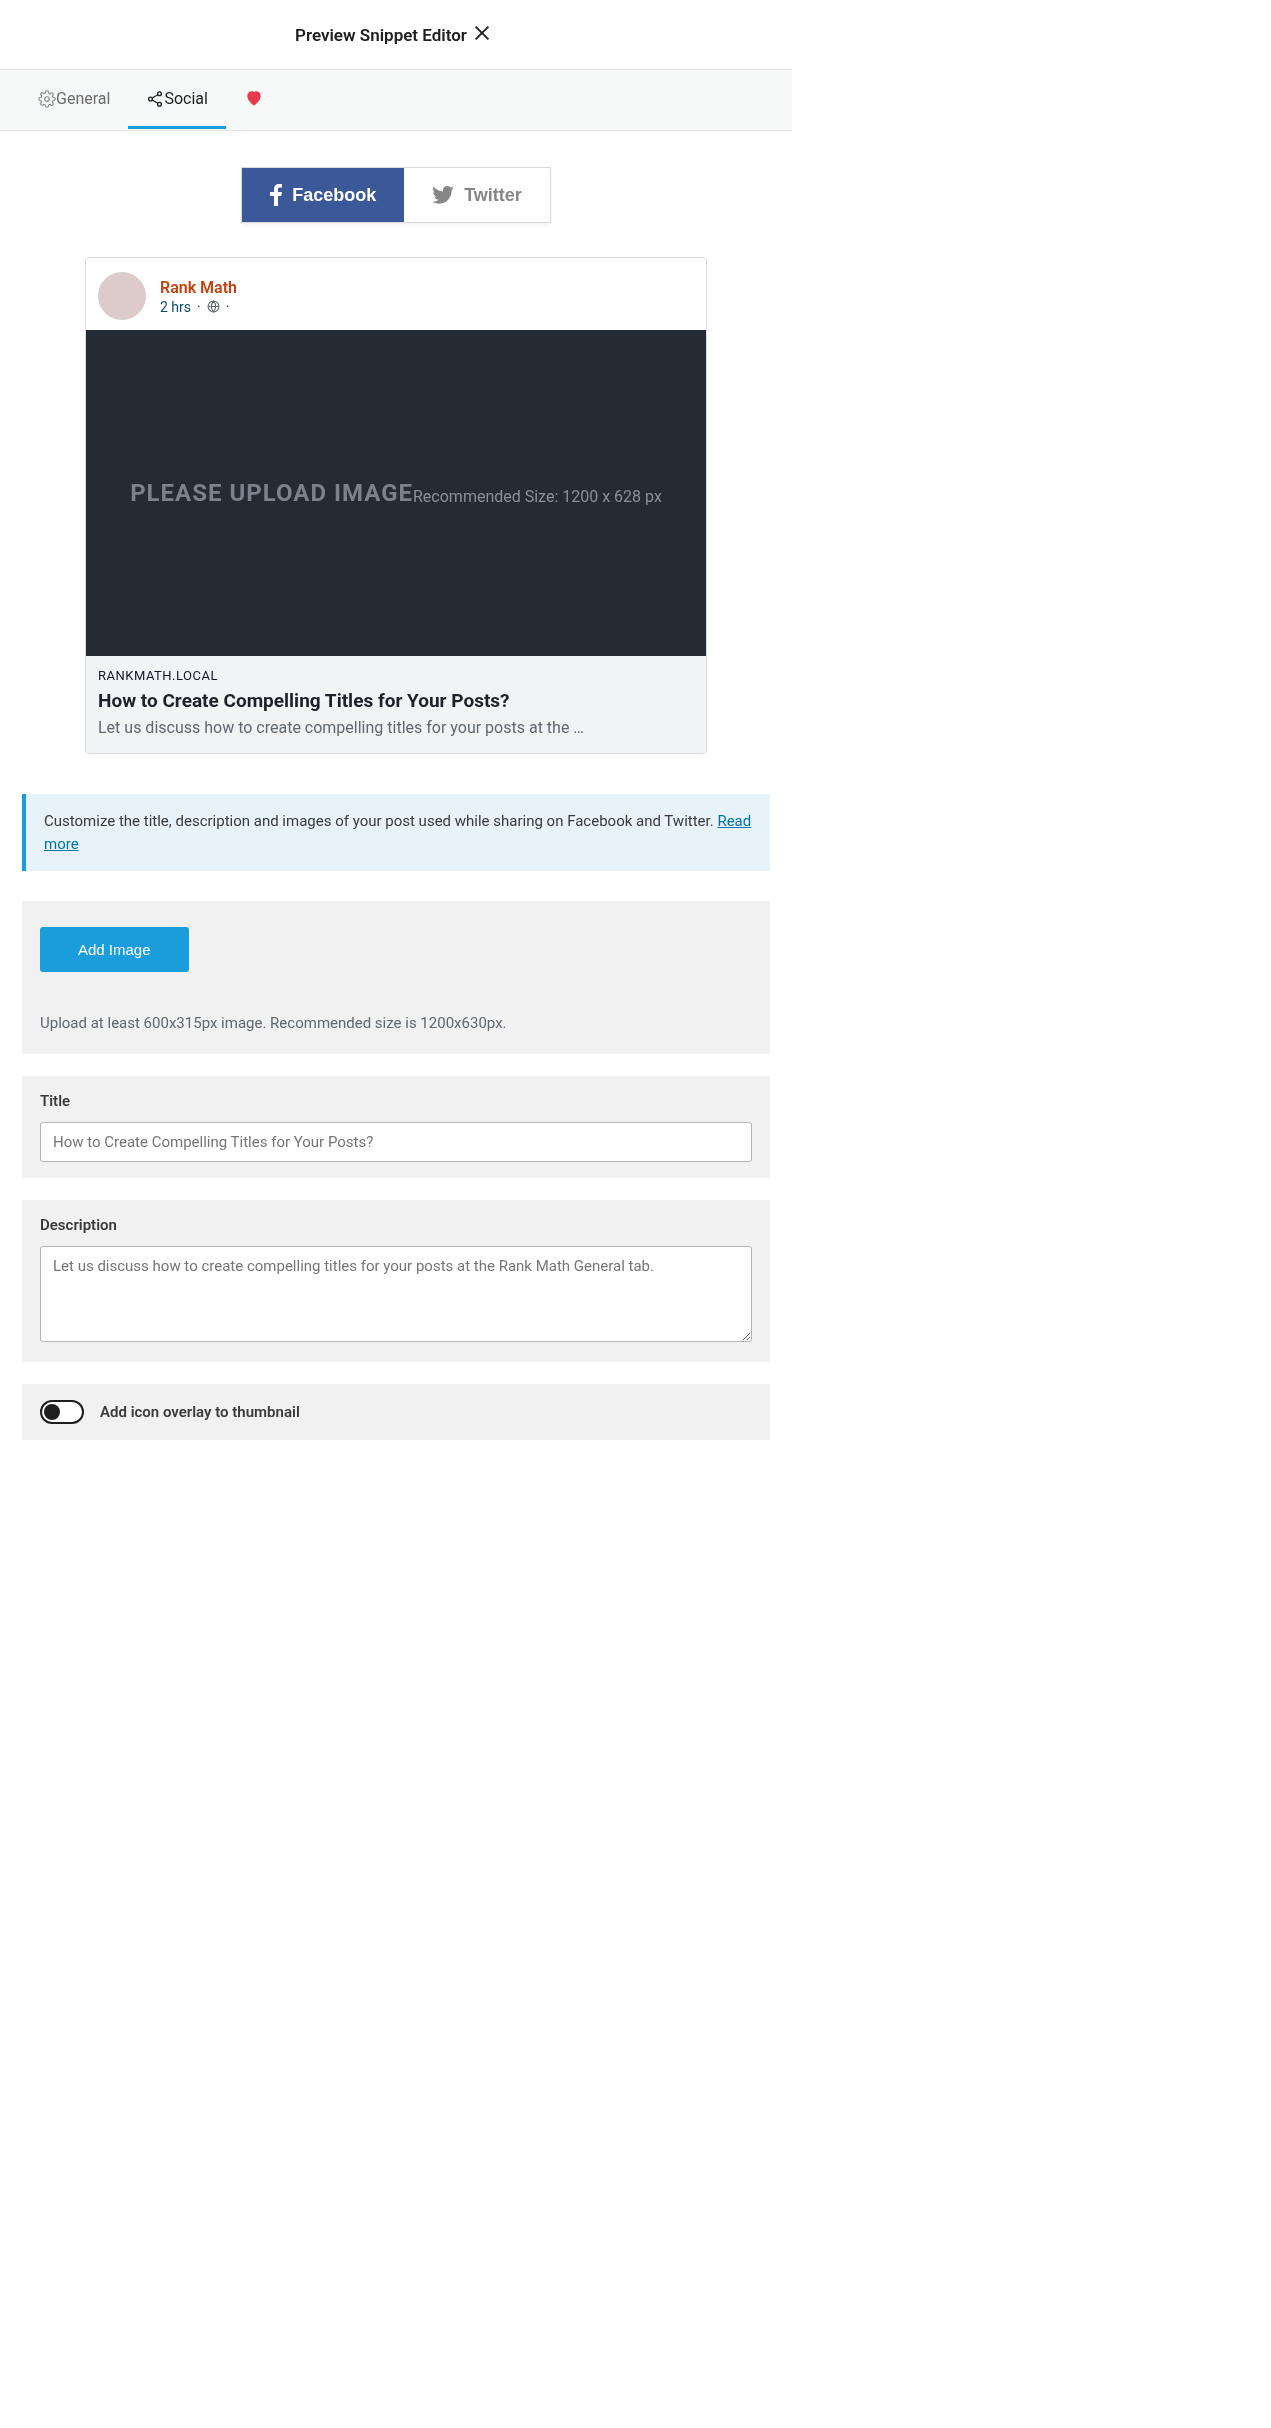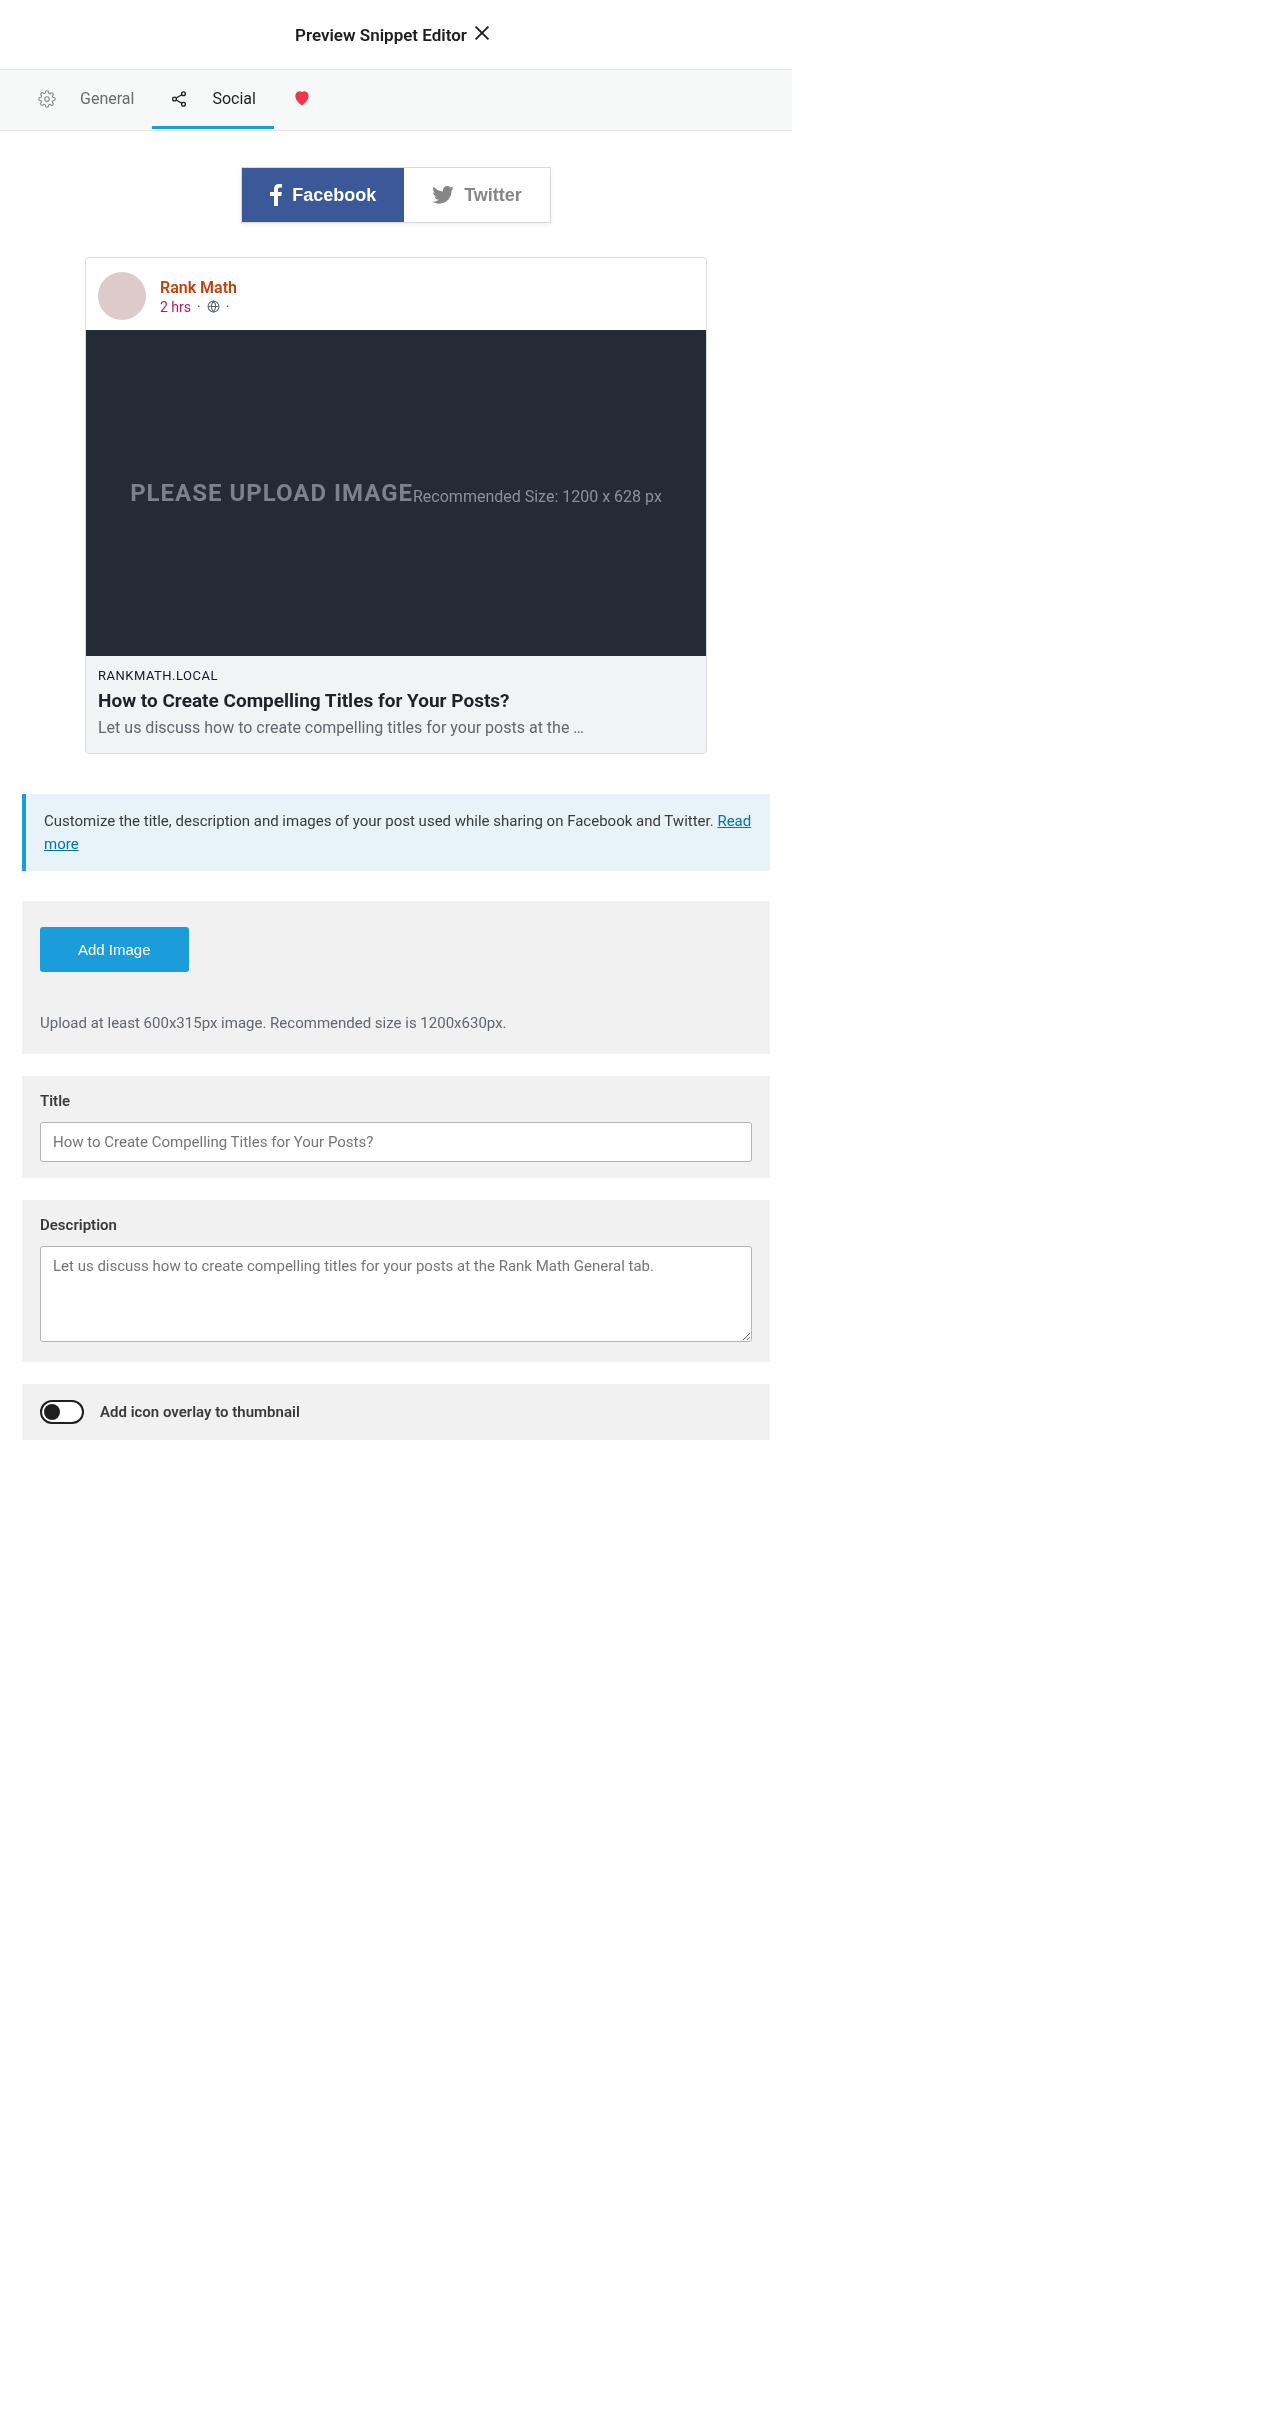--- a/index.html
+++ b/index.html
@@ -31,21 +31,21 @@
     display: flex;
     align-items: center;
     background: #f7f8f8;
     border-bottom: 1px solid #e5e5e5;
     padding: 0 20px;
     gap: 0;
   }
   .tab {
     display: flex;
     align-items: center;
-    gap: 24px;
+    gap: 0;
     padding: 18px 18px;
     font-size: 16px;
     color: #6b6b6b;
     cursor: pointer;
     border-bottom: 3px solid transparent;
   }
   .tab.active {
     color: #1e1e1e;
     border-bottom-color: #1a9dda;
   }
@@ -100,21 +100,21 @@
     height: 48px;
     border-radius: 50%;
     background: #dccbca;
   }
   .fb-author {
     color: #c2410c;
     font-weight: 600;
     font-size: 16px;
   }
   .fb-meta {
-    color: #be185d;
+    color: #0c4a6e;
     font-size: 14px;
     display: flex;
     align-items: center;
     gap: 6px;
     margin-top: 2px;
   }
   .fb-image {
     width: 100%;
     height: 326px;
     background: #242b35;

